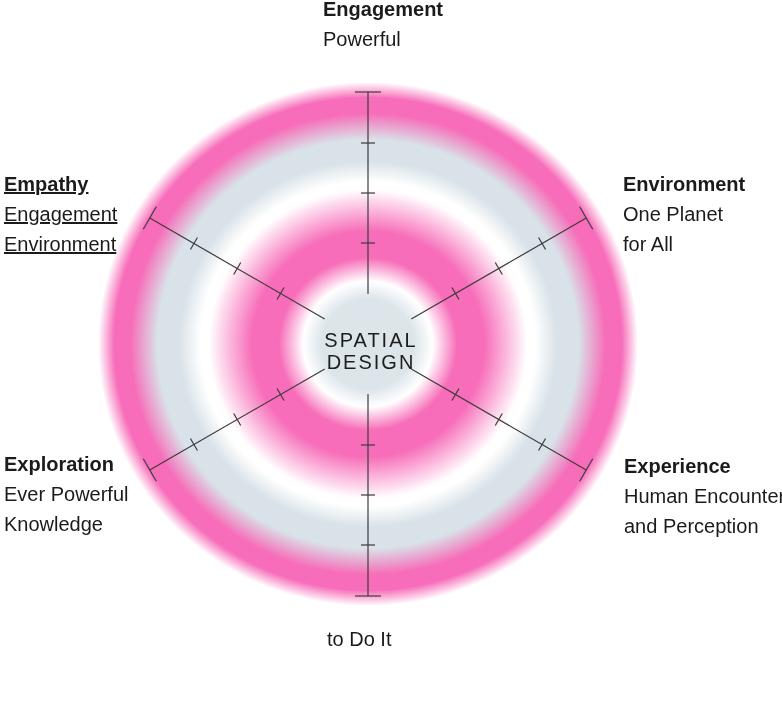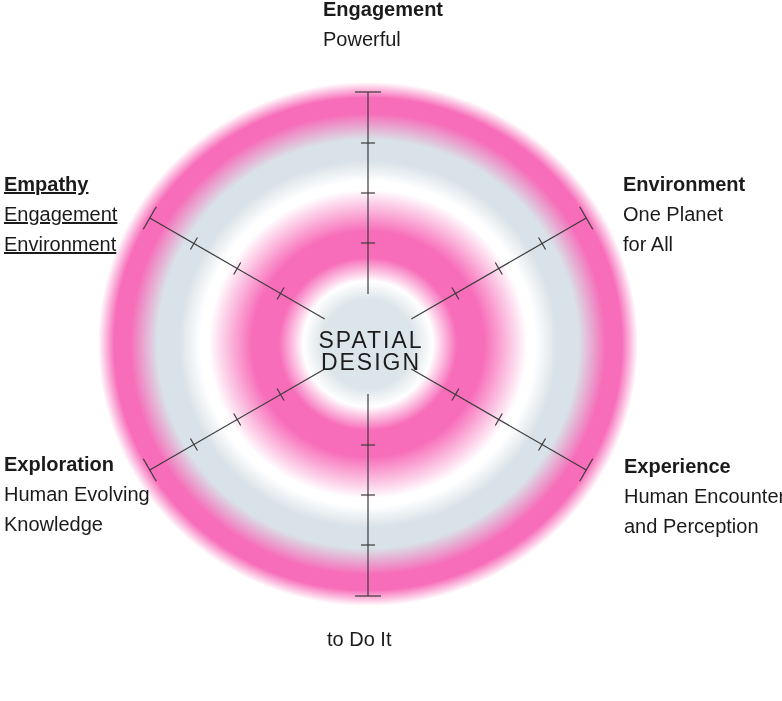--- a/index.html
+++ b/index.html
@@ -39,21 +39,21 @@
     left: 0; top: 0;
     width: 782px;
     height: 701px;
   }
   #center-label {
     position: absolute;
     left: 371px;
     top: 329px;
     transform: translateX(-50%);
     text-align: center;
-    font-size: 23px;
+    font-size: 20px;
     line-height: 22px;
     letter-spacing: 2px;
     color: #1d1d1d;
     white-space: nowrap;
   }
   .dim-label {
     position: absolute;
     font-size: 20px;
     line-height: 30px;
     white-space: nowrap;
@@ -112,21 +112,21 @@
     <div class="dim-sub">Human Encounter</div>
     <div class="dim-sub">and Perception</div>
   </div>
 
   <div class="dim-label label-expertise">
     <div class="dim-sub">to Do It</div>
   </div>
 
   <div class="dim-label label-exploration">
     <div class="dim-title">Exploration</div>
-    <div class="dim-sub">Human Evolving</div>
+    <div class="dim-sub">Ever Powerful</div>
     <div class="dim-sub">Knowledge</div>
   </div>
 
   <div class="dim-label label-empathy">
     <div class="dim-title">Empathy</div>
     <div class="dim-sub">Engagement</div>
     <div class="dim-sub">Environment</div>
   </div>
 
 </div>

